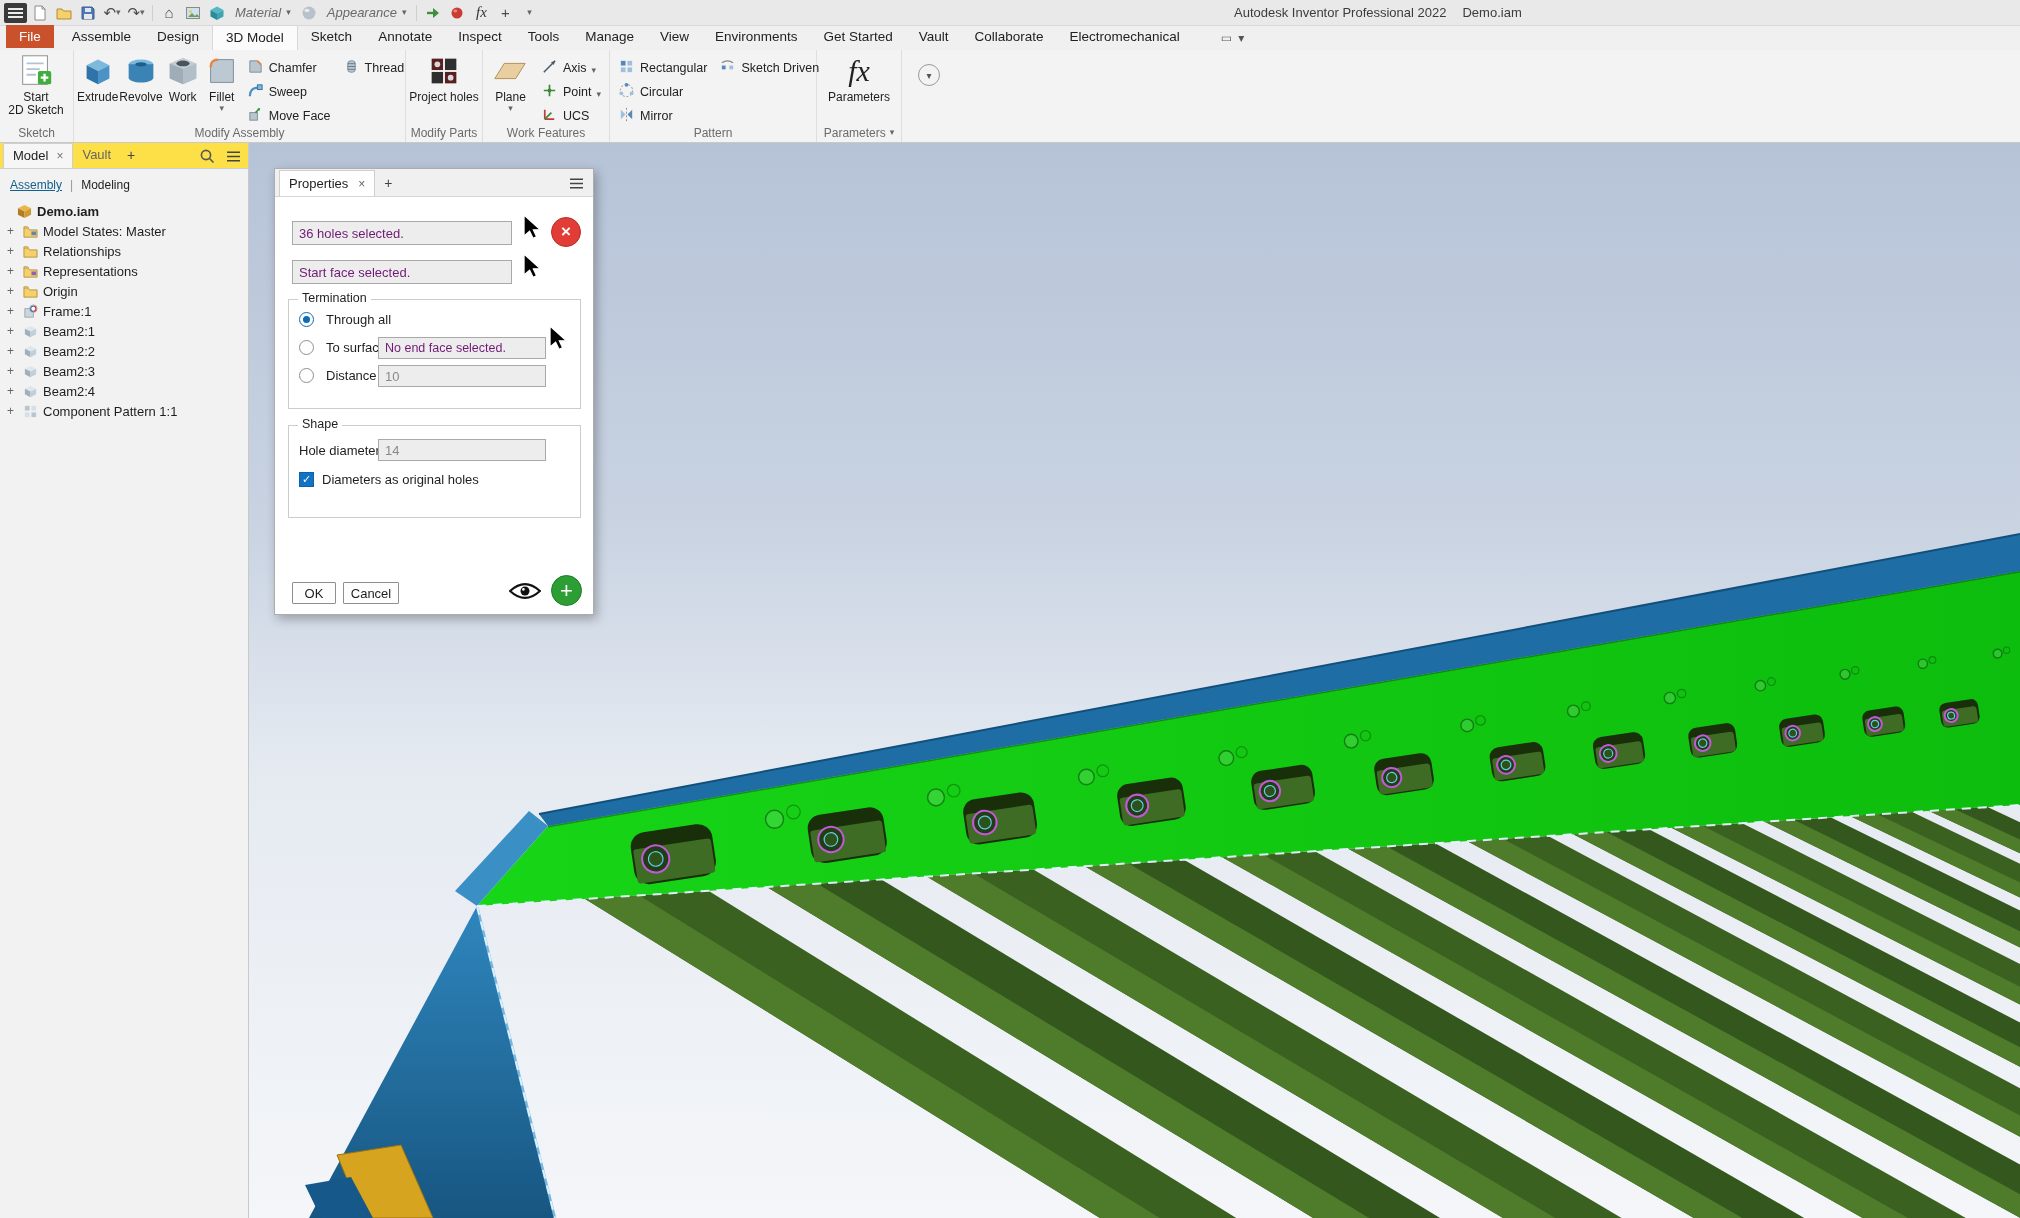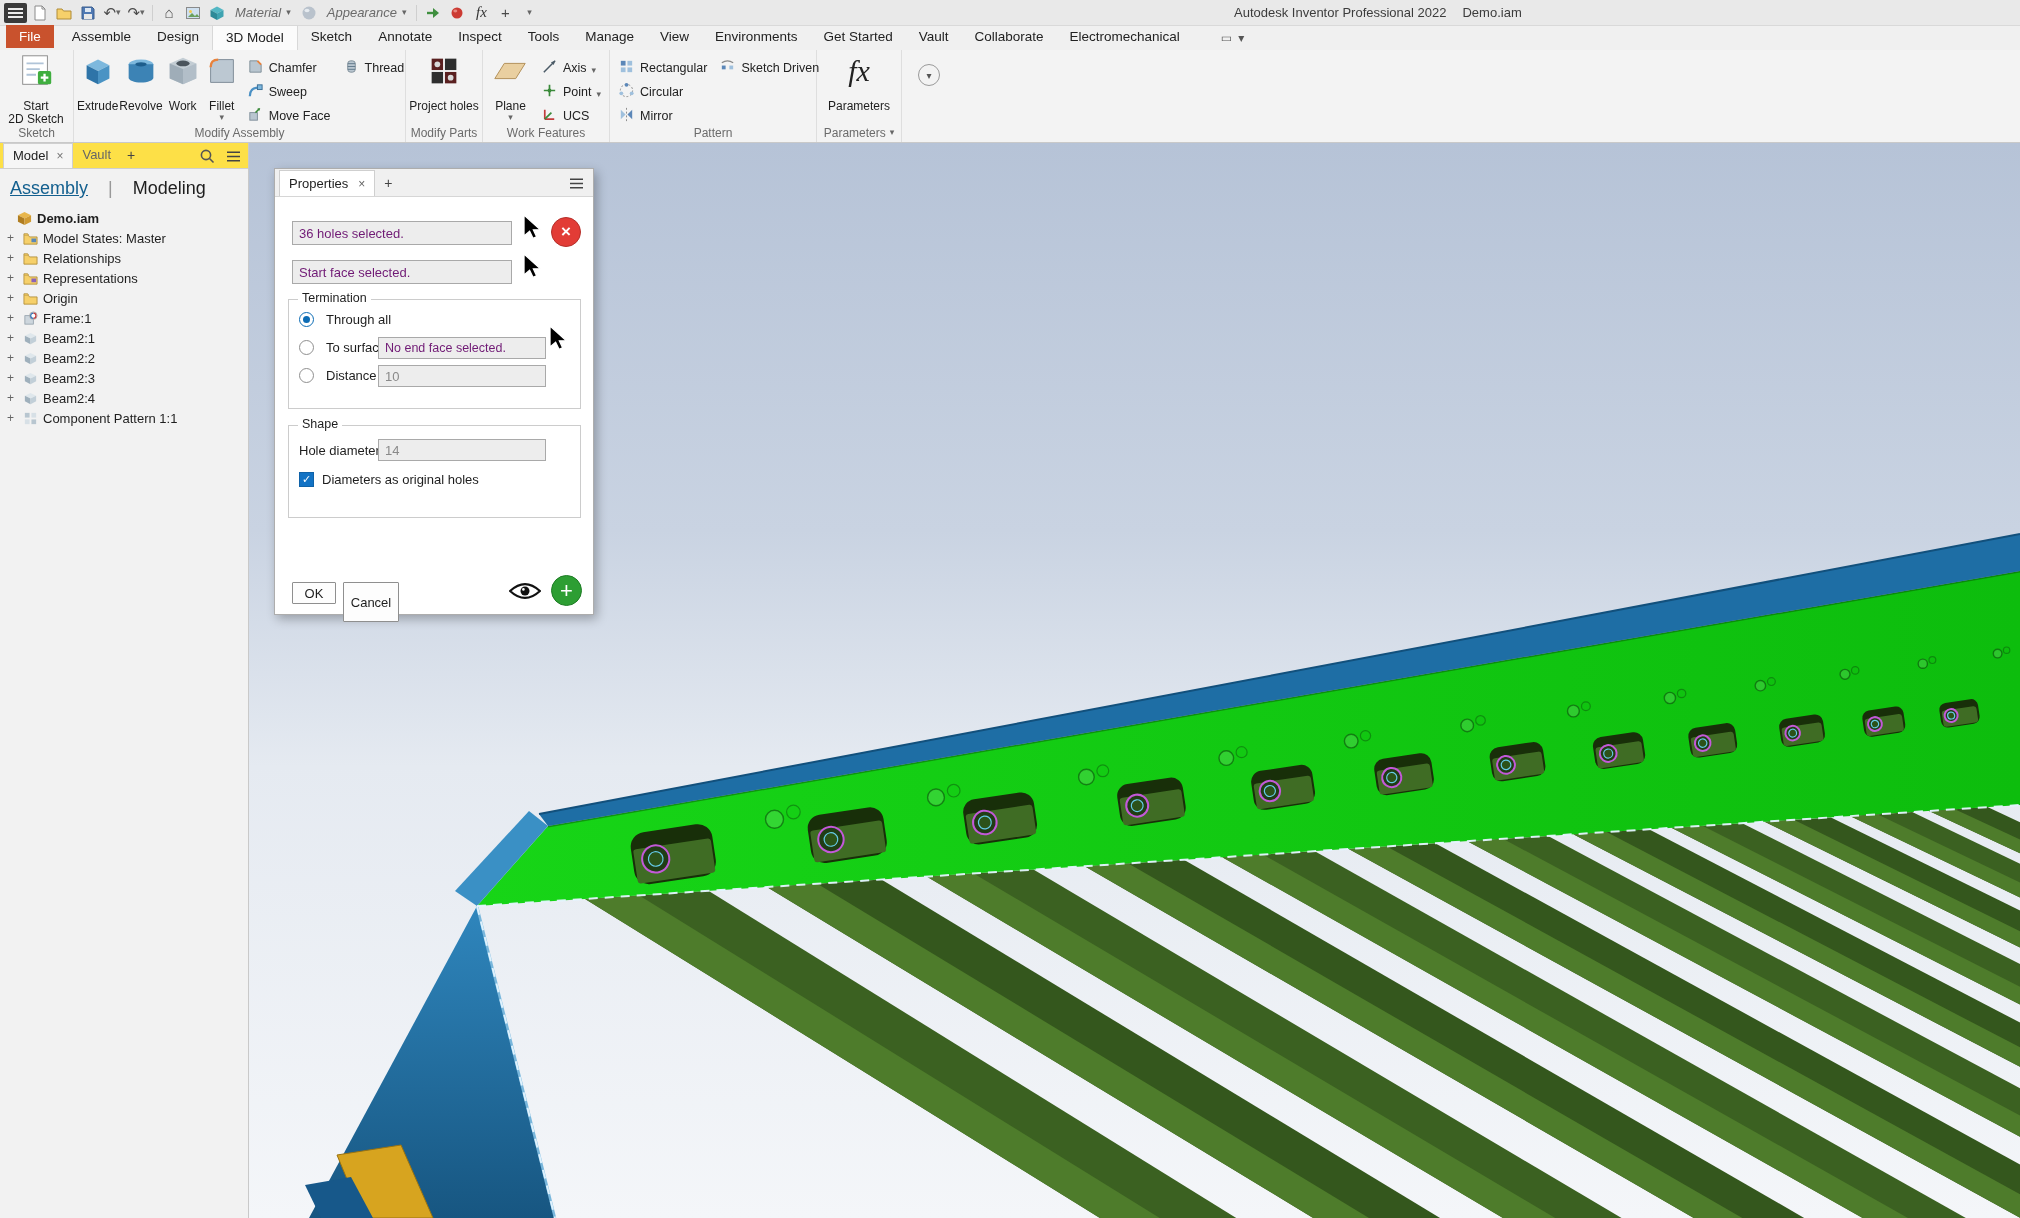--- a/index.html
+++ b/index.html
@@ -25,38 +25,38 @@
   .tab.file{background:#c9522d;color:#fff;margin-right:5px}
   .tab.active{background:#fbfbfb;border:1px solid #d8d8d8;border-bottom:none;padding-bottom:5px}
   .tabrow-ctrl{margin-left:28px;display:flex;align-items:center;gap:6px;color:#555;font-size:12px;padding-bottom:5px}
 
   
   .ribbon{position:absolute;left:0;top:50px;width:100%;height:93px;background:#f3f3f3;border-bottom:1px solid #c9c9c9;display:flex}
   .rpanel{height:100%;border-right:1px solid #dedede;position:relative;padding-bottom:18px;flex:none}
   .plabel{position:absolute;left:0;right:0;bottom:1px;height:17px;font-size:12px;color:#6b6b6b;display:flex;align-items:center;justify-content:center;gap:4px}
   .pbody{display:flex;height:75px;padding:1px 3px;gap:1px}
   .bigbtn{width:54px;display:flex;flex-direction:column;align-items:center;justify-content:flex-start;font-size:12px;padding-top:1px;border-radius:2px;text-align:center}
-  .bigbtn .blabel{margin-top:10px;line-height:13px}
+  .bigbtn .blabel{margin-top:1px;line-height:13px}
   .bigbtn svg{width:38px;height:38px;flex:none}
   .fxbig{font-family:"Liberation Serif",serif;font-style:italic;font-size:30px;line-height:38px;color:#222}
   .minigrid{display:grid;grid-auto-rows:24px;align-items:center;column-gap:2px;padding-top:3px}
   .sbtn{display:flex;align-items:flex-end;gap:5px;font-size:12.5px;padding:2px 5px;border-radius:2px;white-space:nowrap;color:#222}
   .sbtn svg{width:17px;height:17px;flex:none}
   .roundbtn{margin:14px 0 0 16px;width:22px;height:22px;border:1px solid #9a9a9a;border-radius:50%;color:#555;font-size:10px;display:flex;align-items:center;justify-content:center;flex:none}
 
   
   .browser{position:absolute;left:0;top:143px;width:249px;bottom:0;background:#f2f2f2;border-right:1px solid #c9c9c9}
   .btabbar{height:26px;background:#fde047;border-bottom:1px solid #cfcfcf;display:flex;align-items:flex-start;padding-left:3px;position:relative}
   .btab{padding:4px 9px 5px;font-size:13px;color:#666;display:flex;gap:8px;align-items:center}
   .btab.active{background:#f6f6f6;border:1px solid #cfcfcf;border-bottom:none;color:#222}
   .btab .x{color:#777;font-size:12px}
   .btabplus{padding:4px 7px 5px;color:#444;font-size:14px}
   .btab-right{position:absolute;right:7px;top:5px;display:flex;gap:11px;align-items:center}
   .btab-right svg{display:block}
-  .modes{padding:9px 10px 5px;font-size:18px;display:flex;gap:20px;align-items:center}
+  .modes{padding:9px 10px 5px;font-size:12px;display:flex;gap:8px;align-items:center}
   .modes .assembly{color:#14608f;text-decoration:underline}
   .modes .sep{color:#999}
   .tree{padding:4px 0 0 4px;font-size:13px}
   .trow{display:flex;align-items:center;height:20px;gap:5px}
   .trow.root{font-weight:bold;padding-left:12px}
   .trow .exp{width:13px;text-align:center;color:#666;font-size:12px;flex:none}
   .trow .ticon{width:16px;height:16px;display:inline-flex;align-items:center;justify-content:center;flex:none}
   .trow .ticon svg{width:15px;height:15px;display:block}
 
   
@@ -755,21 +755,21 @@
       <span class="glabel">Shape</span>
       <div class="flabel" style="left:10px;top:17px">Hole diameter:</div>
       <div class="tfield dim" style="left:89px;top:13px;width:168px;height:22px">14</div>
       <div class="cbrow" style="left:10px;top:46px">
           <span class="cbx">✓</span>
           <span>Diameters as original holes</span>
         </div>
     </div>
 
     <div class="dbtn" style="left:17px;top:413px;width:44px;height:22px">OK</div>
-    <div class="dbtn" style="left:68px;top:413px;width:56px;height:40px">Cancel</div>
+    <div class="dbtn" style="left:68px;top:413px;width:56px;height:22px">Cancel</div>
     <svg class="eye" style="left:234px;top:411px" viewBox="0 0 30 18">
         <path d="M1,9 Q15,-4 29,9 Q15,22 1,9 Z" fill="none" stroke="#111" stroke-width="2"></path>
         <circle cx="15" cy="9" r="4.2" fill="#111"></circle>
         <circle cx="13.5" cy="7.5" r="1.2" fill="#fff"></circle>
       </svg>
     <div class="gplus">+</div>
   </div>
 
 </div>
 

